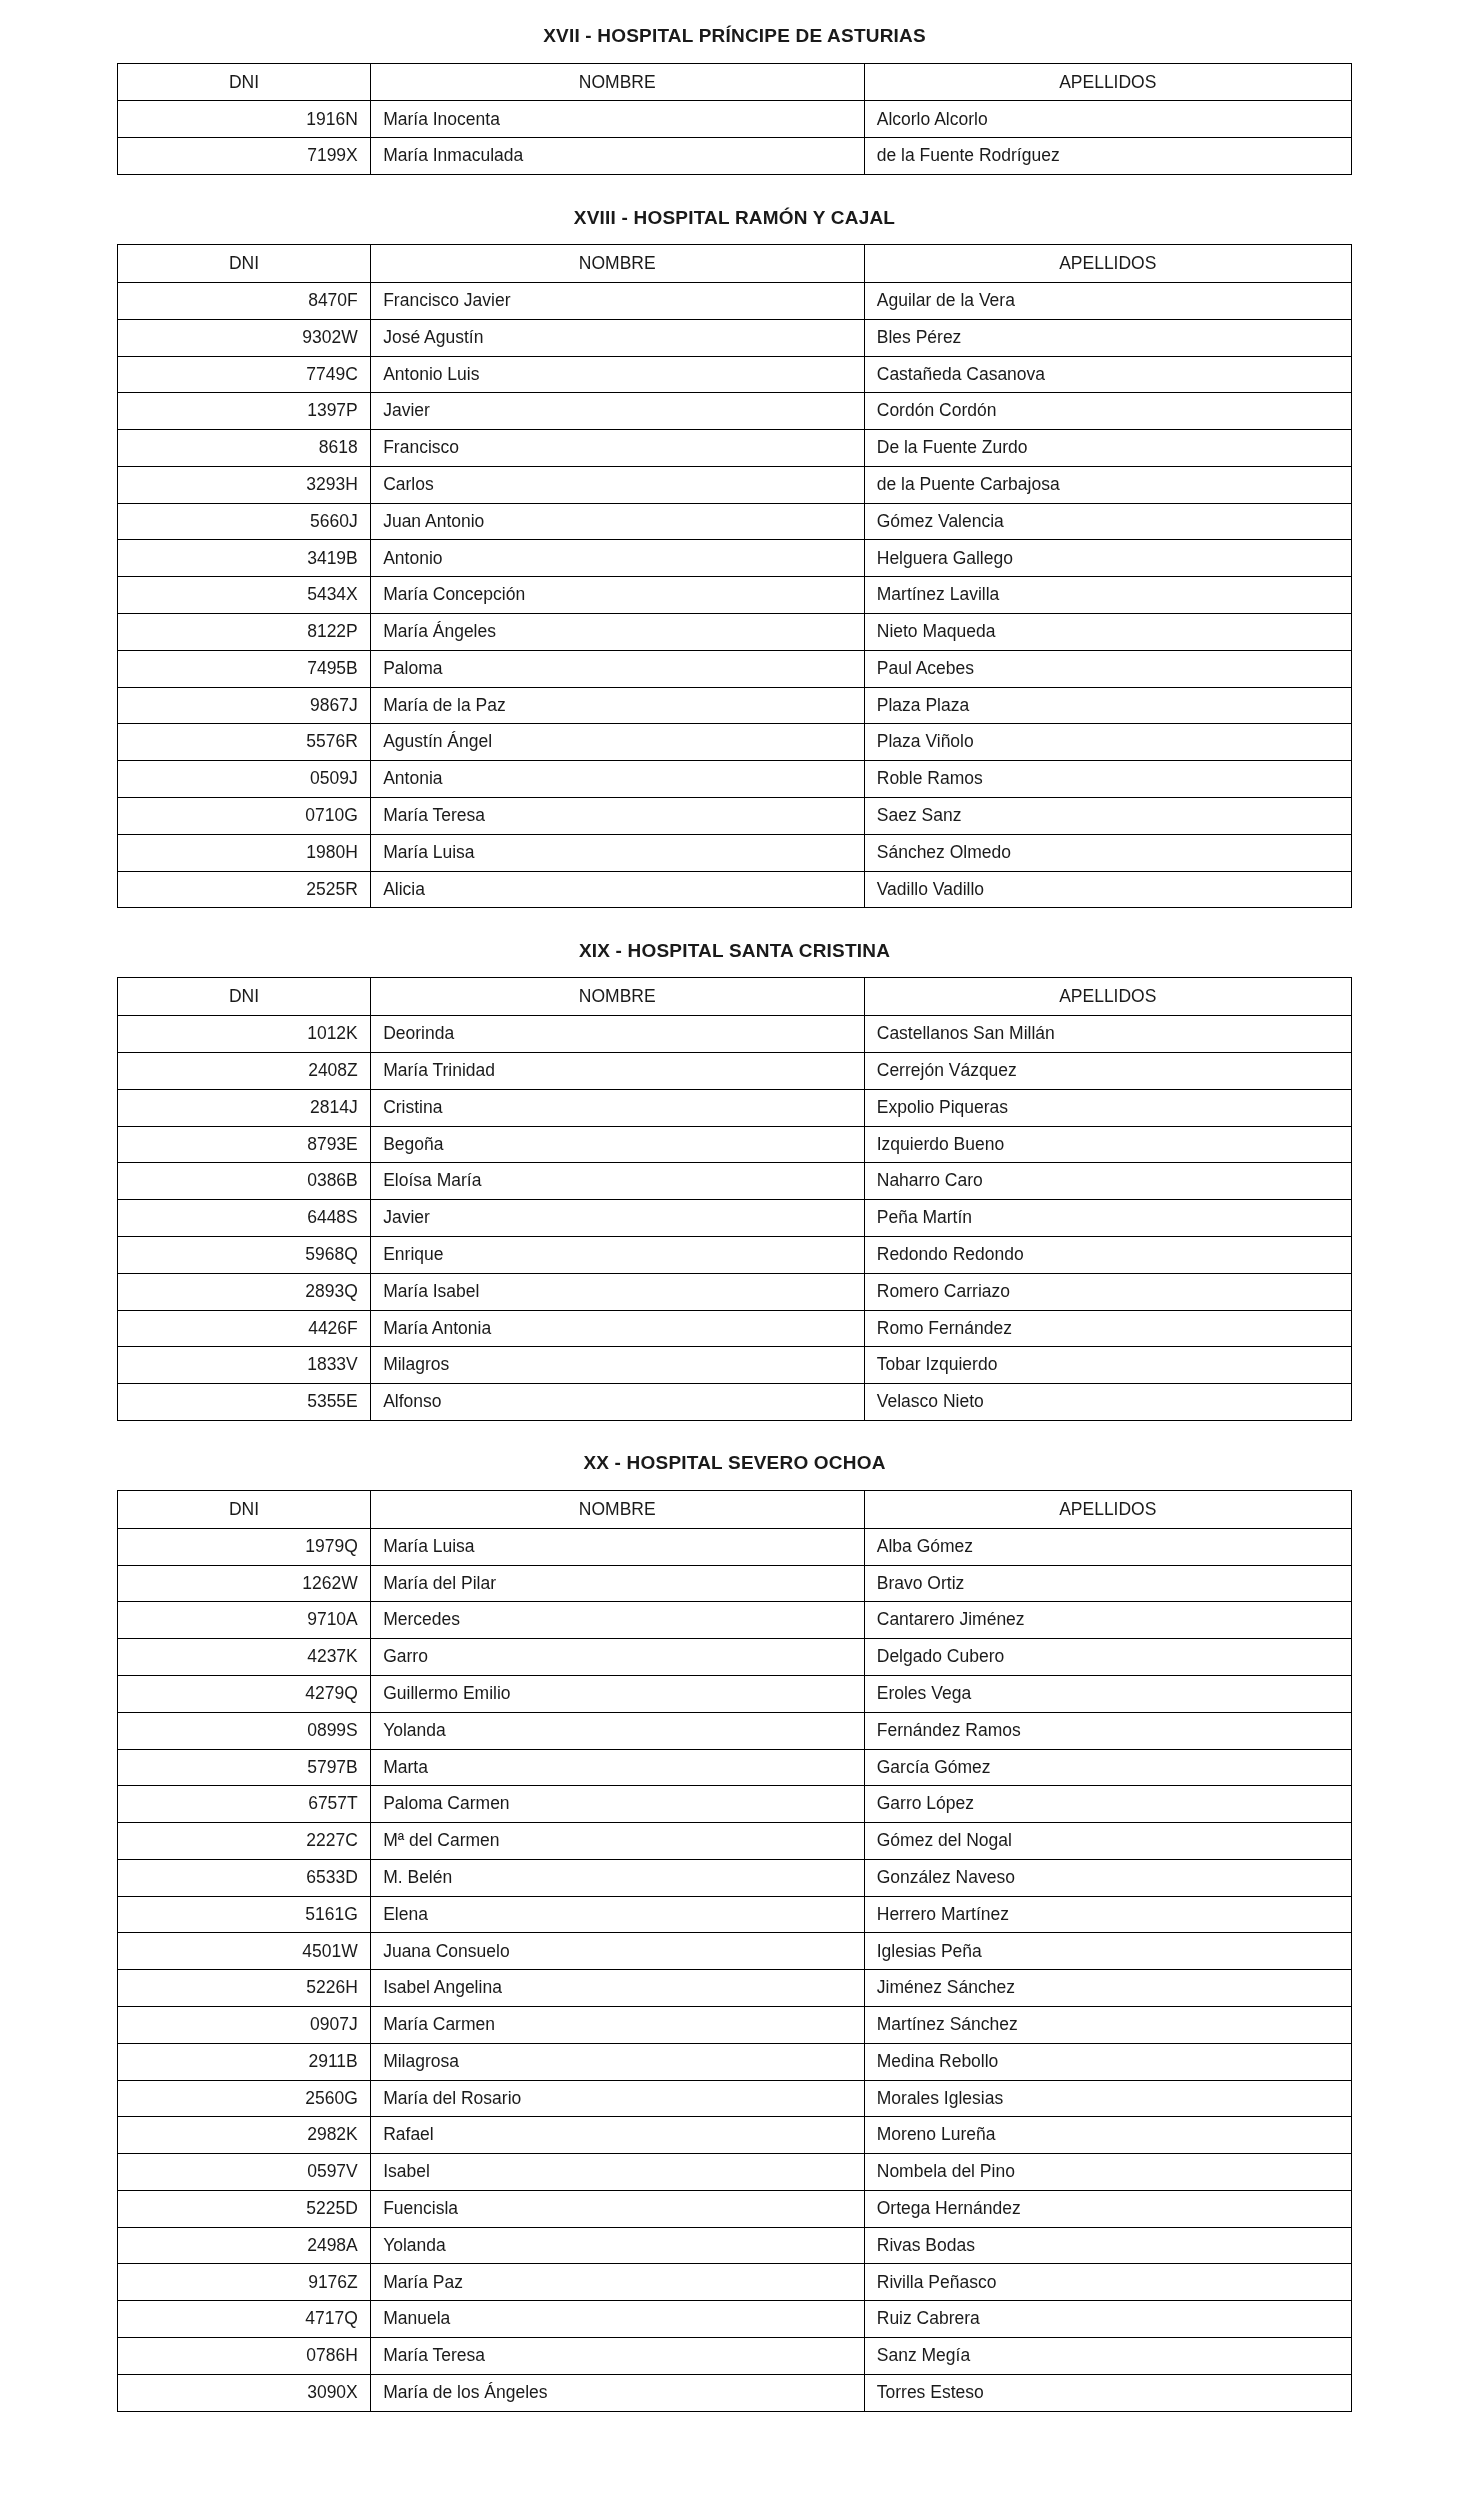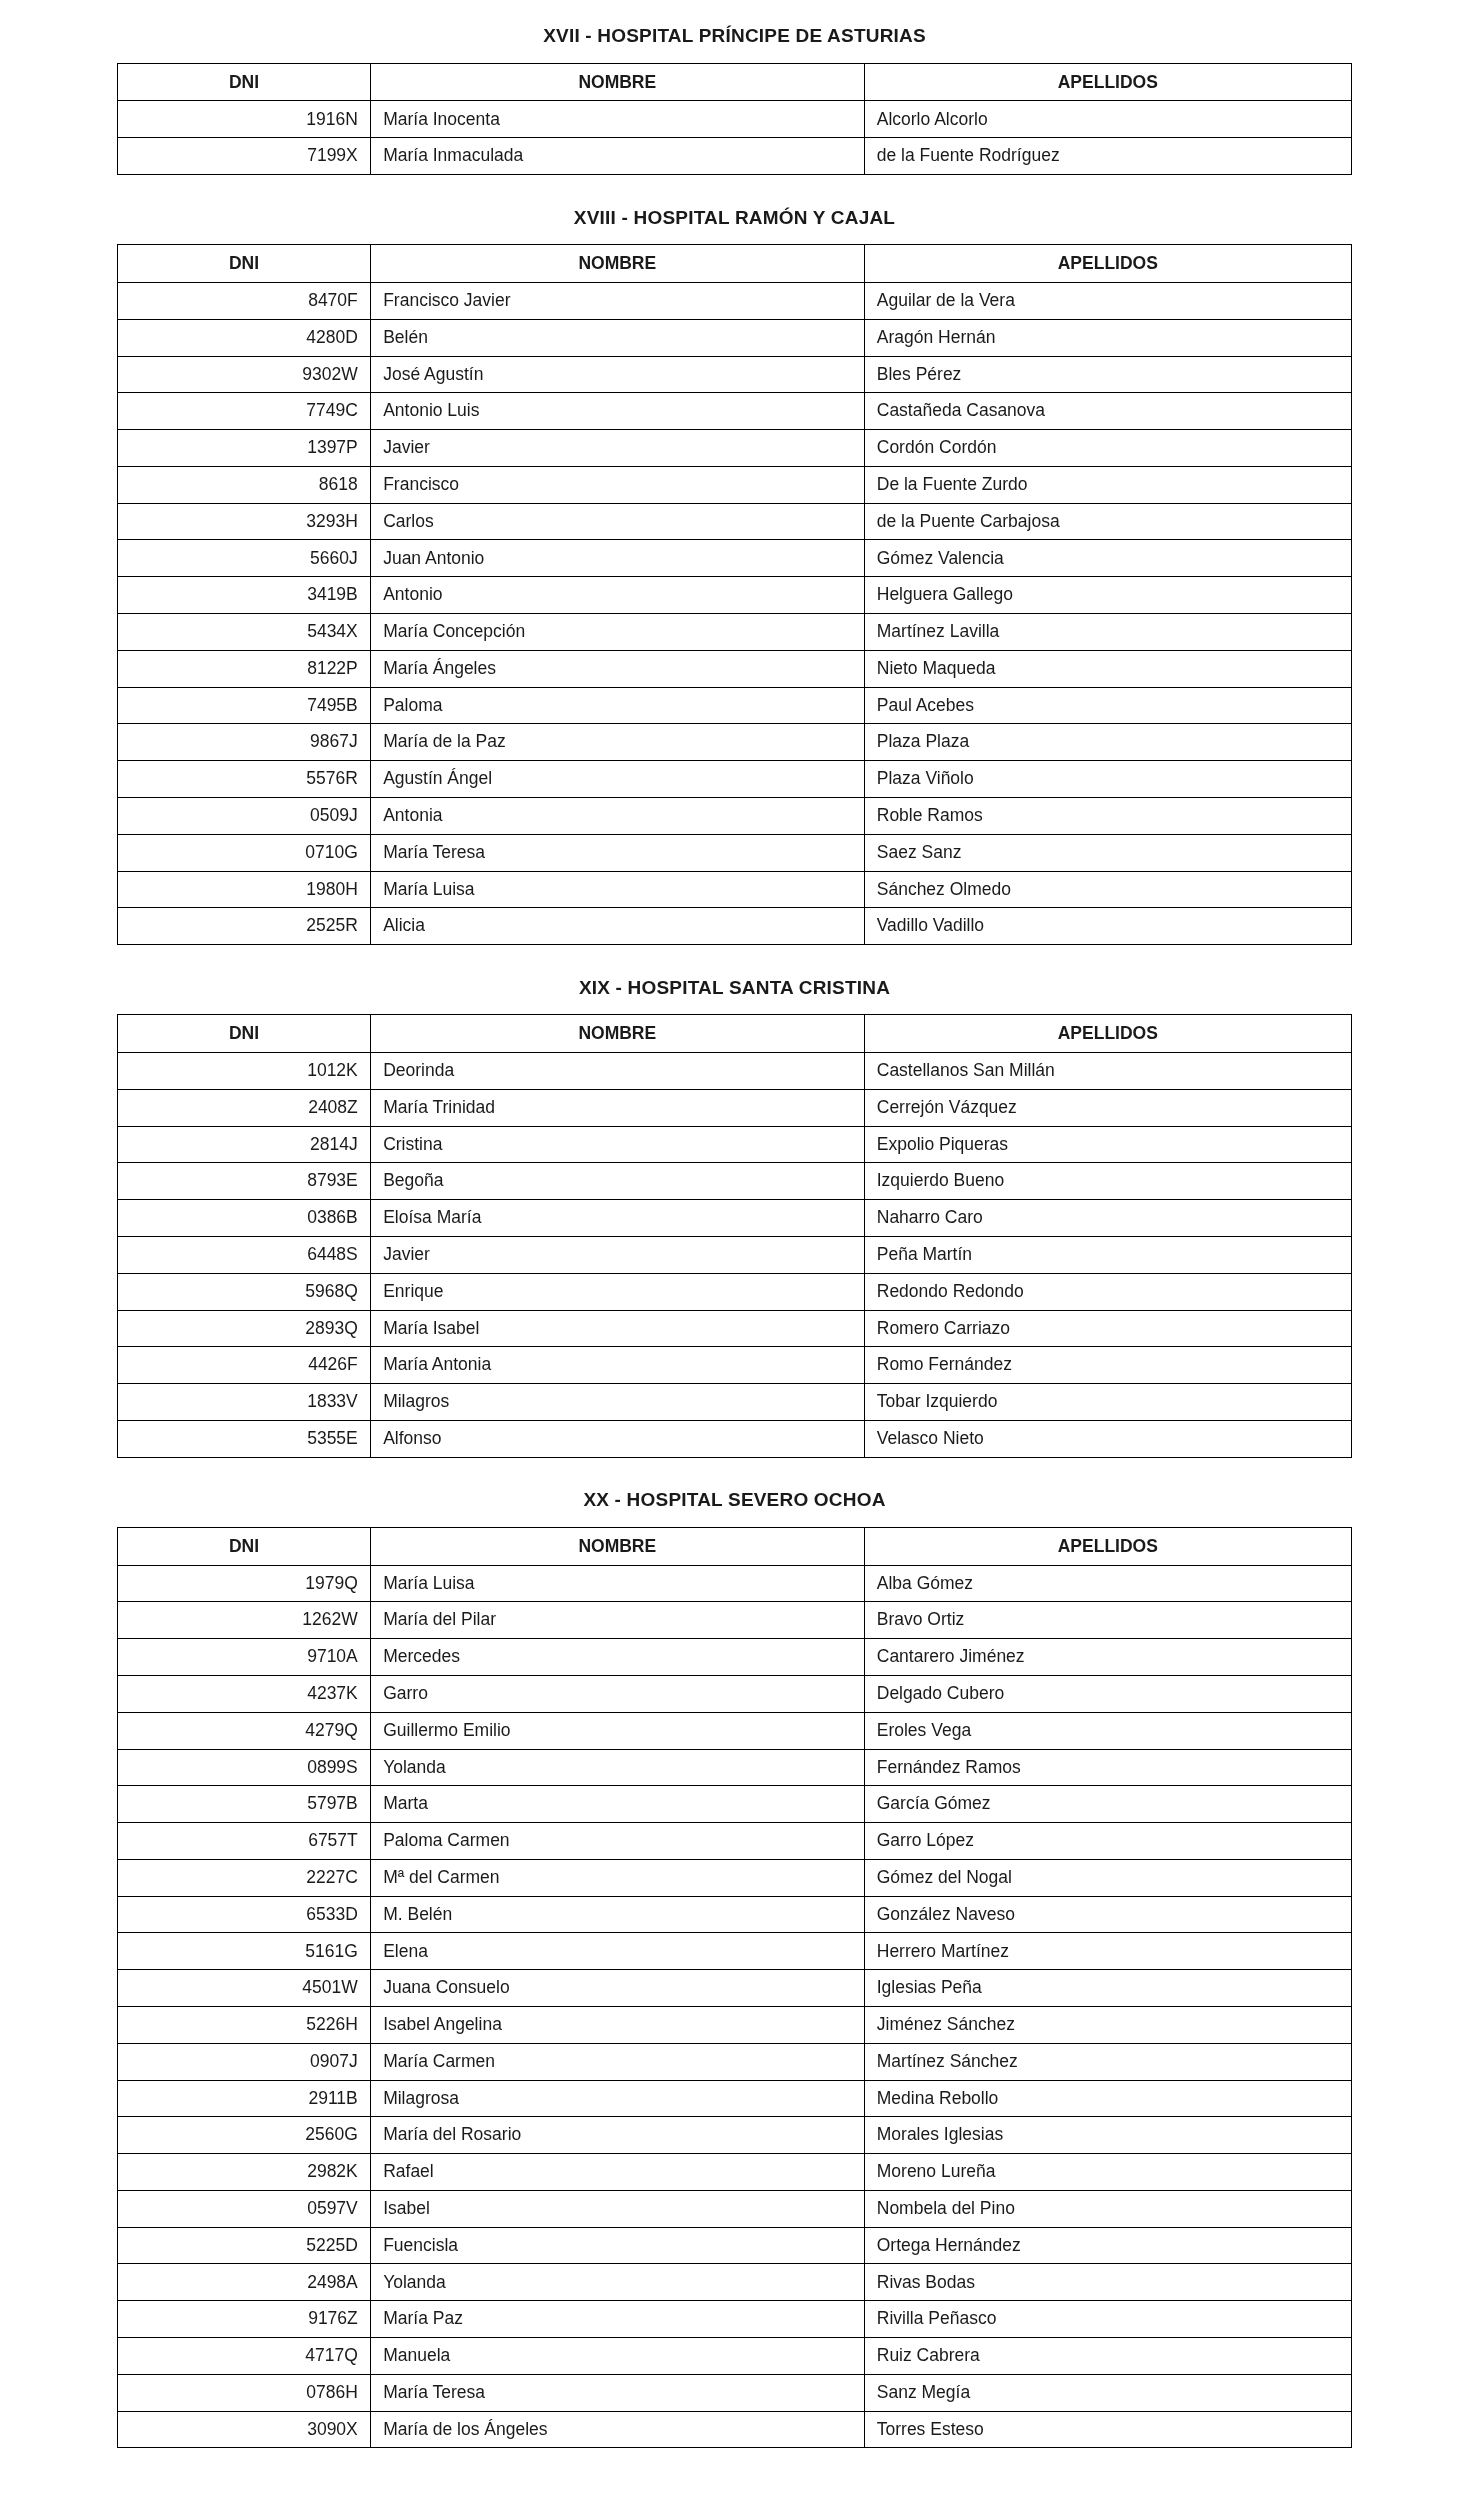--- a/index.html
+++ b/index.html
@@ -33,21 +33,21 @@
     table-layout: fixed;
     border: 1.7px solid #000000;
   }
   table.personnel col.col-dni       { width: 20.5%; }
   table.personnel col.col-nombre    { width: 40.0%; }
   table.personnel col.col-apellidos { width: 39.5%; }
   table.personnel th {
     border: 0.9px solid #000000;
     border-bottom-width: 1.7px;
     font-size: 17.5px;
-    font-weight: bold;
+    font-weight: normal;
     text-align: center;
     padding: 7.9px 12.2px;
     color: #1a1a1a;
   }
   table.personnel td {
     border: 0.9px solid #000000;
     font-size: 17.5px;
     padding: 6.1px 12.2px;
     line-height: 23.6px;
     color: #1a1a1a;
@@ -106,25 +106,20 @@
             <th>APELLIDOS</th>
           </tr>
         </thead>
         <tbody>
           <tr>
             <td class="cell-dni">8470F</td>
             <td class="cell-nombre">Francisco Javier</td>
             <td class="cell-apellidos">Aguilar de la Vera</td>
           </tr>
           <tr>
-            <td class="cell-dni">4280D</td>
-            <td class="cell-nombre">Belén</td>
-            <td class="cell-apellidos">Aragón Hernán</td>
-          </tr>
-          <tr>
             <td class="cell-dni">9302W</td>
             <td class="cell-nombre">José Agustín</td>
             <td class="cell-apellidos">Bles Pérez</td>
           </tr>
           <tr>
             <td class="cell-dni">7749C</td>
             <td class="cell-nombre">Antonio Luis</td>
             <td class="cell-apellidos">Castañeda Casanova</td>
           </tr>
           <tr>

